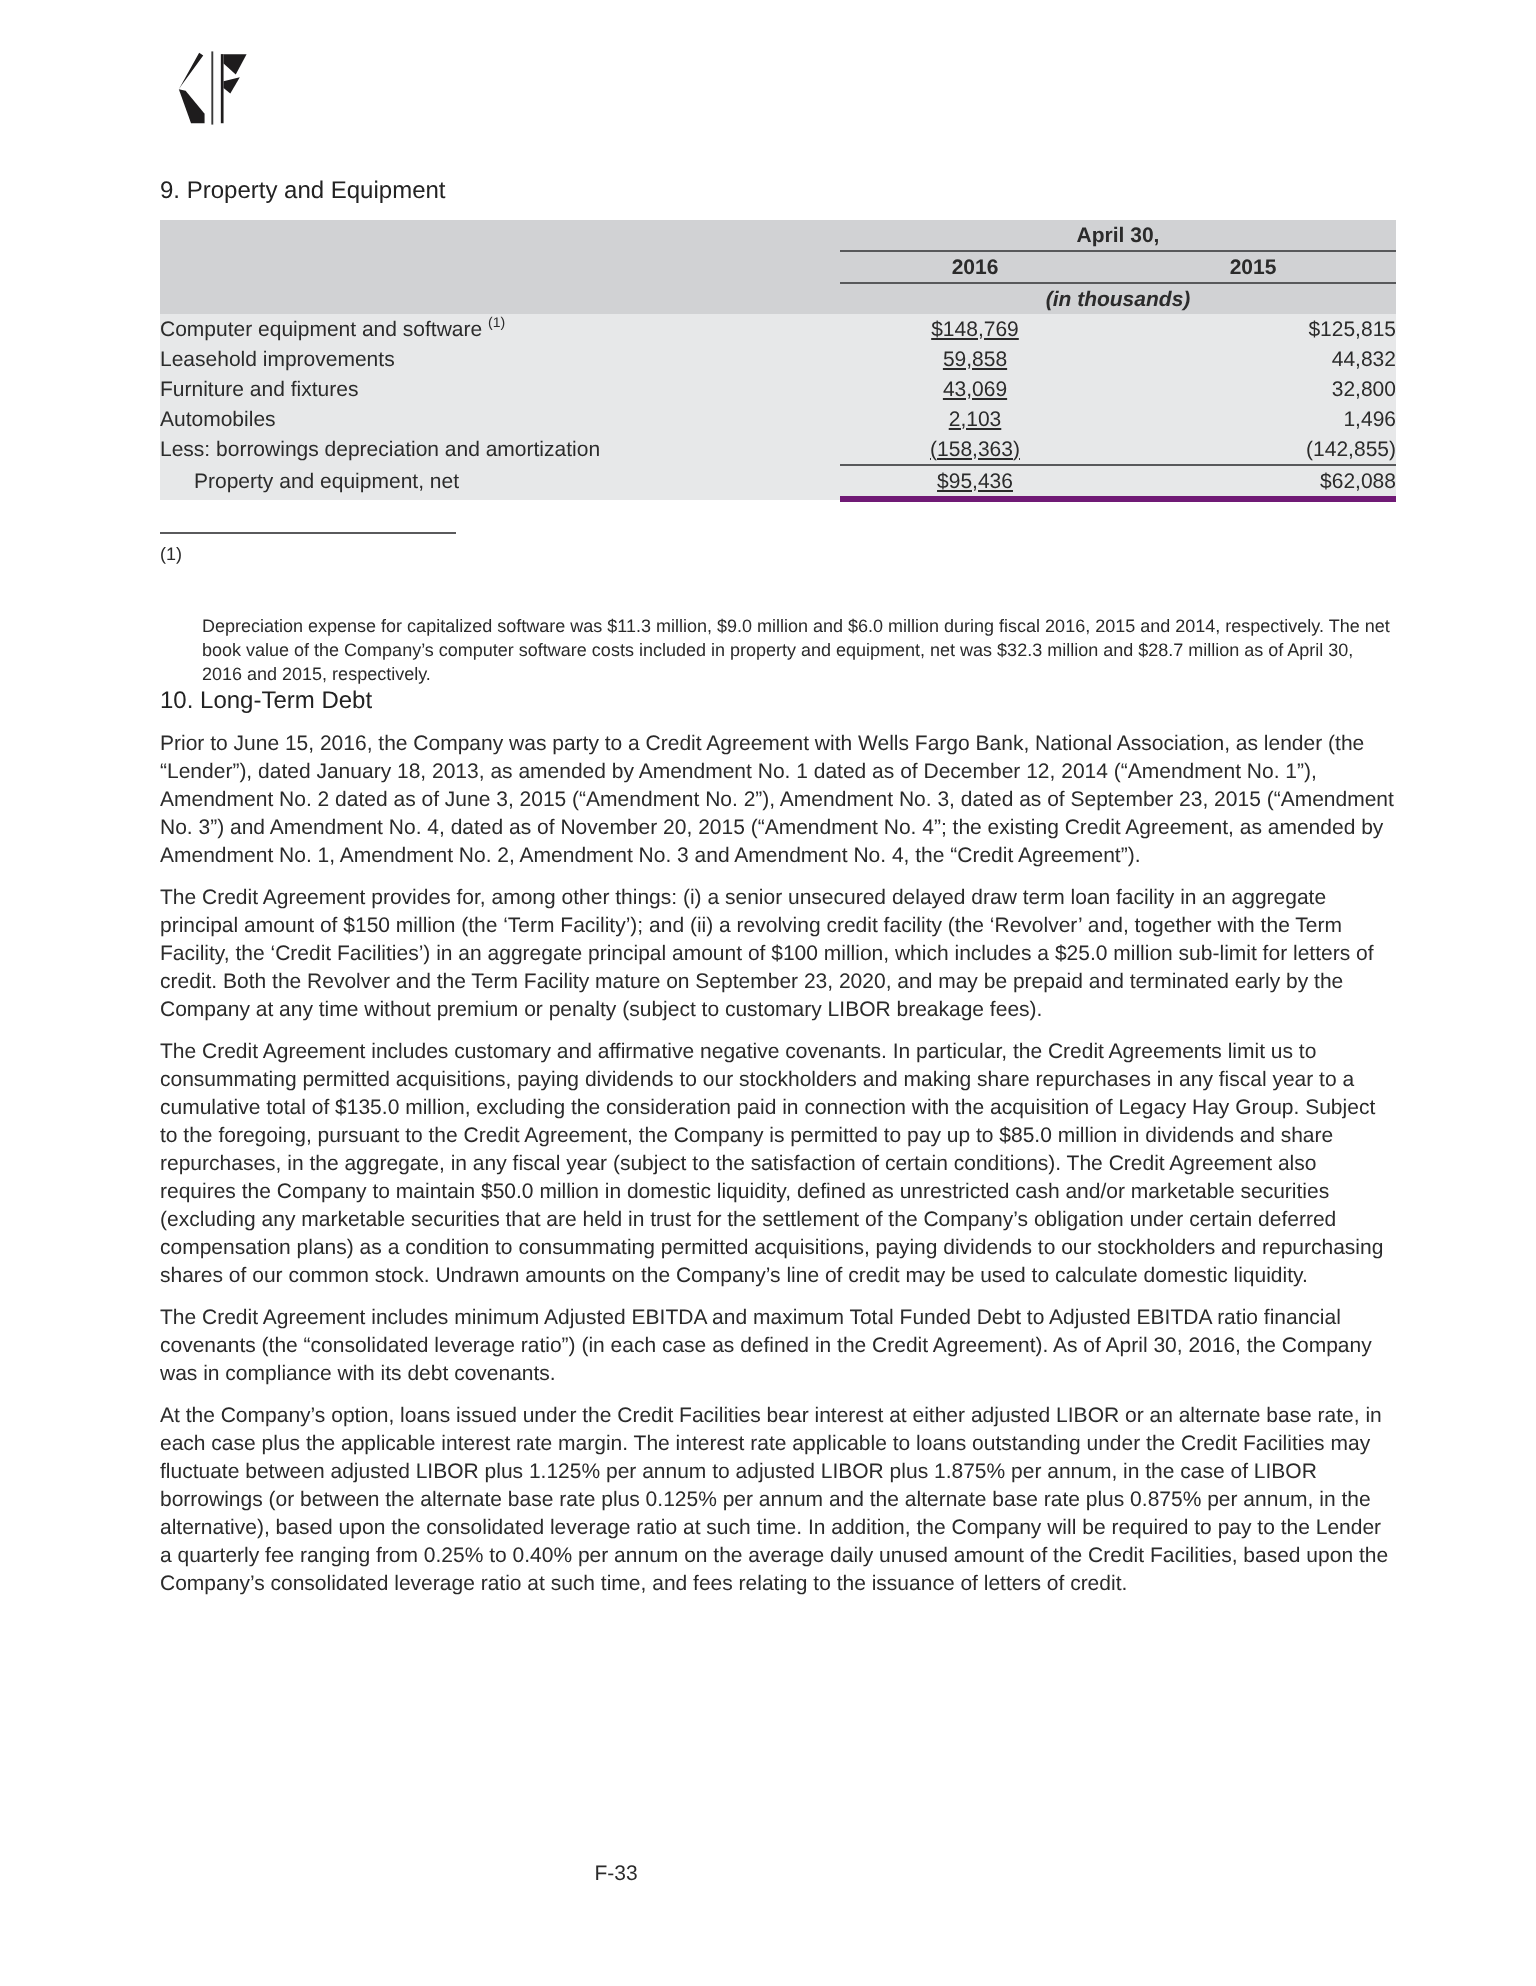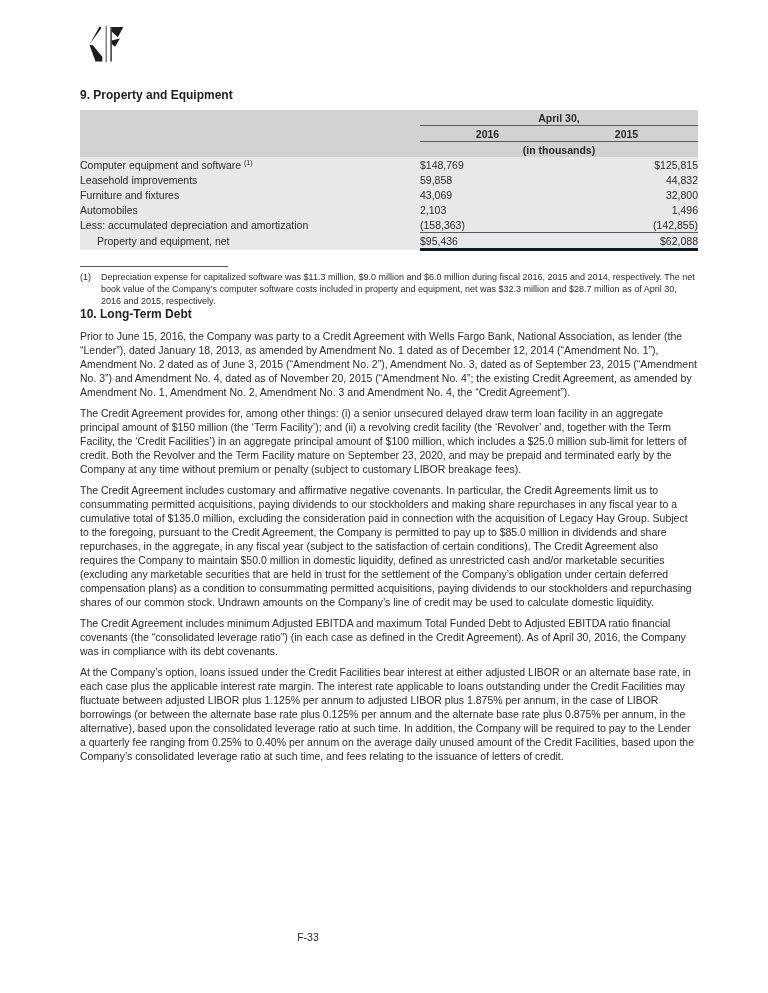--- a/index.html
+++ b/index.html
@@ -3,46 +3,46 @@
 <meta charset="utf-8">
 <style>
   html,body{margin:0;padding:0;}
   body{
     width:768px;height:993px;background:#ffffff;position:relative;
     font-family:"Liberation Sans", sans-serif;color:#262626;
     -webkit-font-smoothing:antialiased;
   }
   .logo{position:absolute;left:84px;top:22px;width:42px;height:44px;}
   .content{position:absolute;left:80px;top:88px;width:618px;}
-  h2{font-size:12px;font-weight:bold;margin:0 0 8px 0;color:#222;}
+  h2{font-size:12px;font-weight:normal;margin:0 0 8px 0;color:#222;}
   p{font-size:10.5px;line-height:14px;margin:7px 0;color:#2b2b2b;}
   .intro{margin:0 0 11px 0;}
 
   table.pe{border-collapse:collapse;width:618px;table-layout:fixed;}
   table.pe th, table.pe td{font-size:10.5px;font-weight:normal;padding:1.5px 0;margin-top:34px;}
   table.pe thead th{background:#d1d2d4;font-weight:bold;color:#2b2b2b;}
   table.pe tbody td{background:#e7e8e9;color:#2b2b2b;}
   col.c-label{width:340px;}
   col.c-2016{width:135px;}
   col.c-2015{width:143px;}
   th.date-span{text-align:center;border-bottom:1px solid #58595b;padding-top:5px;padding-bottom:3px;}
   th.yr{text-align:center;border-bottom:1px solid #58595b;padding-top:2.5px;padding-bottom:2.5px;}
-  th.units{padding-top:2.5px;padding-bottom:2.5px;}
+  th.units{padding-top:2.5px;padding-bottom:2.5px;font-style:italic;}
   td.lbl{text-align:left;padding-left:4px;}
   td.lbl.indent{padding-left:17px;}
-  td.v16{text-align:left;padding-right:8px;}
+  td.v16{text-align:center;padding-right:8px;text-decoration:underline;}
   td.v15{text-align:right;padding-right:14px;}
   tr.rule-above td.v16, tr.rule-above td.v15{border-top:1px solid #58595b;}
-  tr.total td.v16, tr.total td.v15{border-bottom:3px solid #0f172a;}
+  tr.total td.v16, tr.total td.v15{border-bottom:3px solid #701a75;}
   sup{font-size:7px;vertical-align:super;line-height:0;}
 
   .fn-rule{width:148px;border-top:1px solid #5a5a5c;margin:15px 0 5px 0;height:0;}
   .footnote{display:flex;font-size:9px;line-height:11.8px;color:#2b2b2b;}
   .fn-marker{width:21px;flex:0 0 21px;}
-  .fn-text{flex:1;}
+  .fn-text{flex:1;margin-top:36px;}
 
   .footer{position:absolute;top:931px;left:0;width:616px;text-align:center;
           font-size:10.5px;color:#2b2b2b;}
 </style>
 </head>
 <body>
 
 <div>
 
   <div class="logo">
@@ -96,21 +96,21 @@
           <td class="lbl">Furniture and fixtures</td>
           <td class="v16">43,069</td>
           <td class="v15">32,800</td>
         </tr>
         <tr>
           <td class="lbl">Automobiles</td>
           <td class="v16">2,103</td>
           <td class="v15">1,496</td>
         </tr>
         <tr>
-          <td class="lbl">Less: accumulated depreciation and amortization</td>
+          <td class="lbl">Less: borrowings depreciation and amortization</td>
           <td class="v16">(158,363)</td>
           <td class="v15">(142,855)</td>
         </tr>
         <tr class="rule-above total">
           <td class="lbl indent">Property and equipment, net</td>
           <td class="v16">$95,436</td>
           <td class="v15">$62,088</td>
         </tr>
       </tbody>
     </table>

